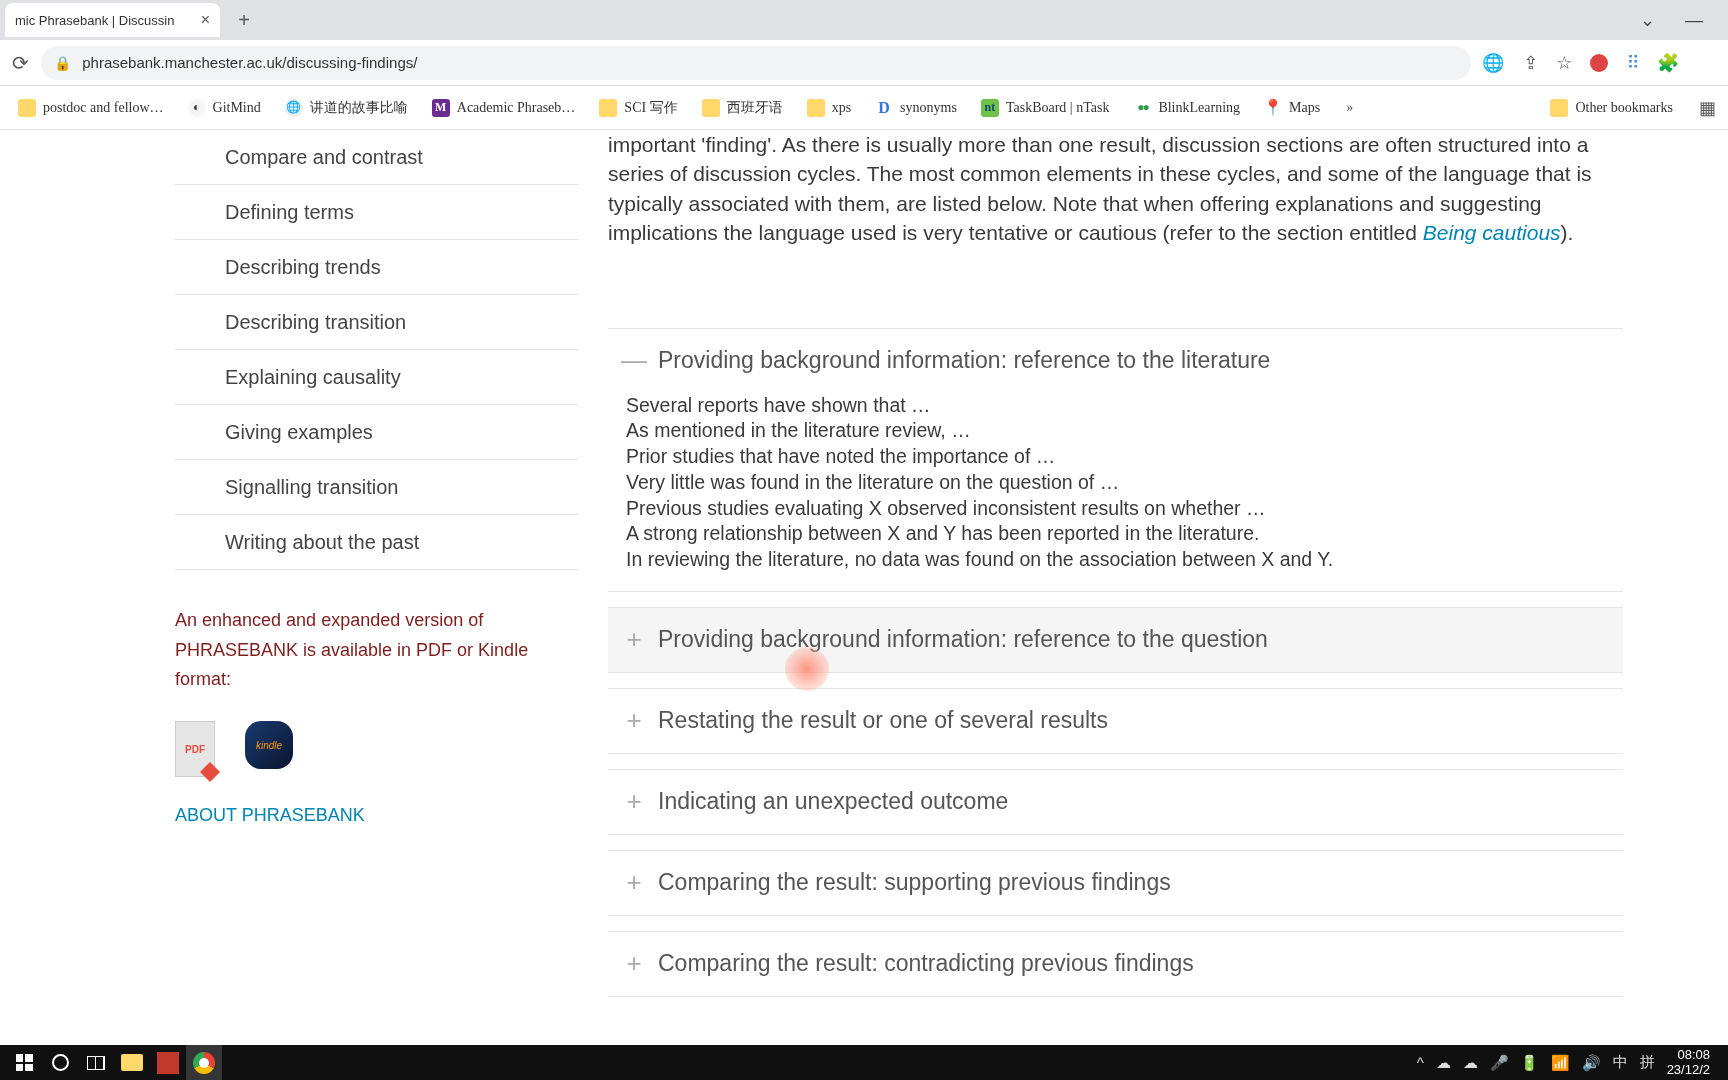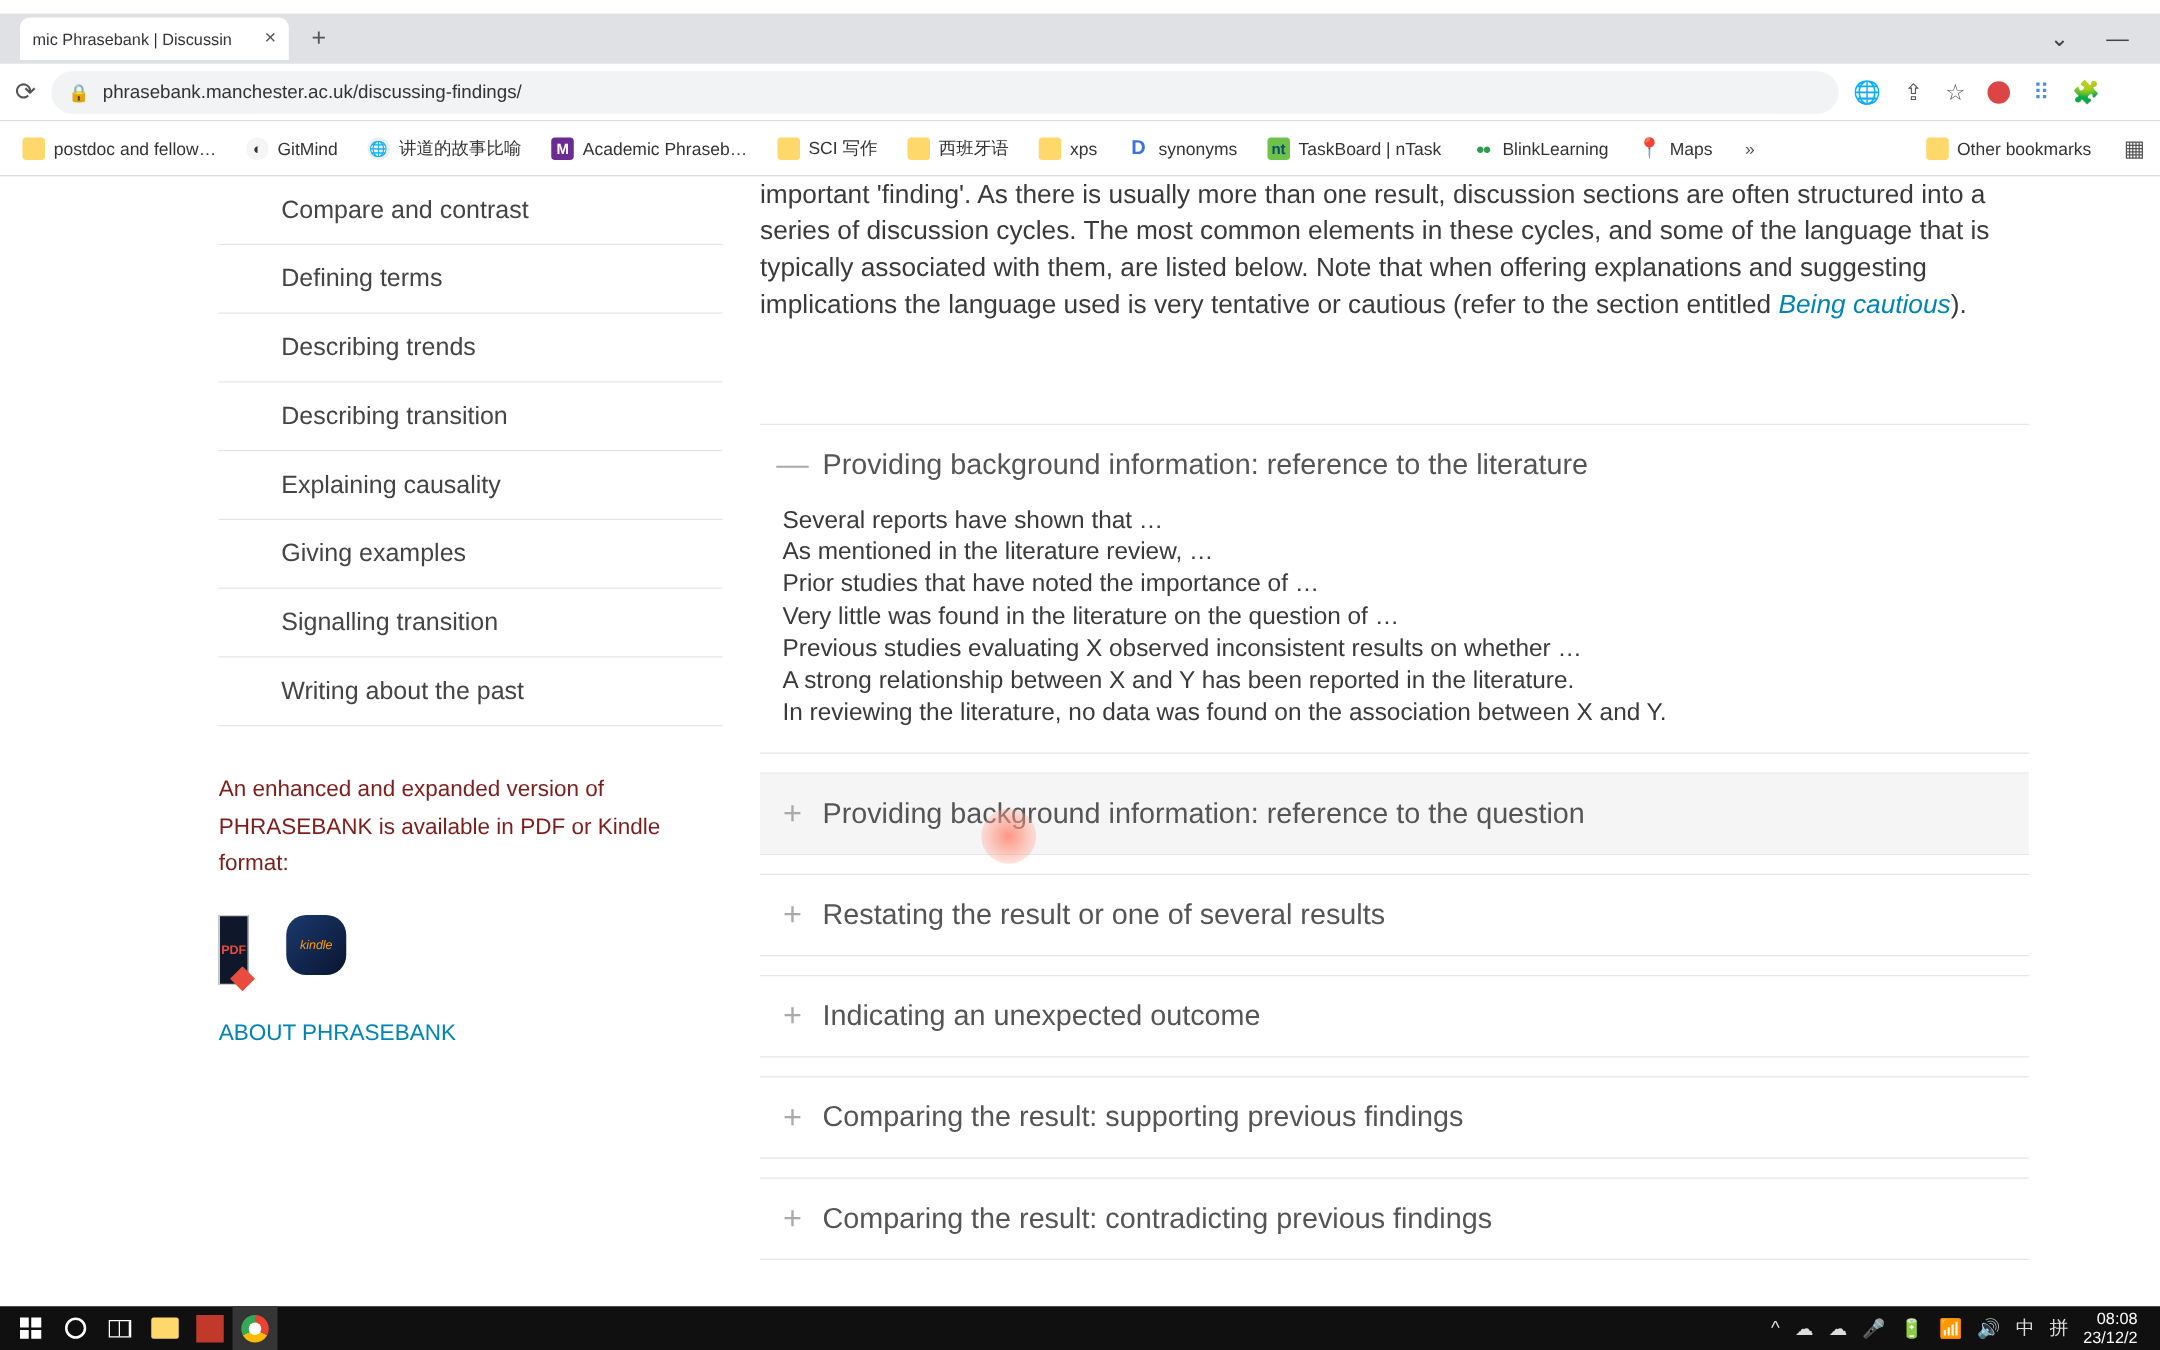--- a/index.html
+++ b/index.html
@@ -11,23 +11,22 @@
   overflow: hidden;
   position: relative;
 }
 
 
 .browser-chrome { background: #dfe1e5; height: 130px; }
 .tab-bar {
   height: 40px;
   display: flex;
   align-items: center;
-  padding-left: 16px;
+  padding-left: 5px;
   background: #dfe1e5;
-  margin-top: 11px;
 }
 .tab {
   background: #fff;
   height: 34px;
   width: 215px;
   border-radius: 8px 8px 0 0;
   display: flex;
   align-items: center;
   padding: 0 10px;
   font-size: 13px;
@@ -64,21 +63,21 @@
 .addr-icons { display: flex; gap: 18px; align-items: center; }
 .addr-icon { font-size: 18px; color: #555; cursor: pointer; }
 .addr-icon.red { color:#d44; width:18px;height:18px;background:#d44;border-radius:50%;display:inline-block;}
 .addr-icon.blue { color:#4a90e2; }
 
 .bookmarks-bar {
   height: 44px; background: #fff;
   display: flex; align-items: center;
   padding: 0 12px; gap: 12px;
   border-bottom: 1px solid #ddd;
-  font-size: 14px; color: #333;
+  font-size: 14px; color: #333; font-family: Liberation Serif, serif;
 }
 .bm-item {
   display: flex; align-items: center; gap: 7px;
   cursor: pointer; padding: 4px 6px;
 }
 .bm-icon {
   width: 18px; height: 18px; display: inline-flex;
   align-items: center; justify-content: center;
   border-radius: 3px; font-size: 12px;
 }
@@ -116,22 +115,22 @@
 .sidebar-note {
   margin-top: 36px;
   font-size: 18px; color: #7f1d1d;
   line-height: 1.65;
 }
 .format-icons {
   margin-top: 26px;
   display: flex; gap: 30px;
 }
 .pdf-icon {
-  width: 24px; height: 56px;
-  background:#0f172a; border:1px solid #ccc;
+  width: 40px; height: 56px;
+  background:#e5e5e5; border:1px solid #ccc;
   position:relative; display:flex;
   align-items:center; justify-content:center;
   font-size:10px; color:#e74c3c; font-weight:bold;
 }
 .pdf-icon::after {
   content:''; position:absolute; right:-6px; bottom:-6px;
   width:20px; height:20px; background:#e74c3c;
   clip-path: polygon(50% 0%, 100% 50%, 50% 100%, 0 50%);
 }
 .kindle-icon {

